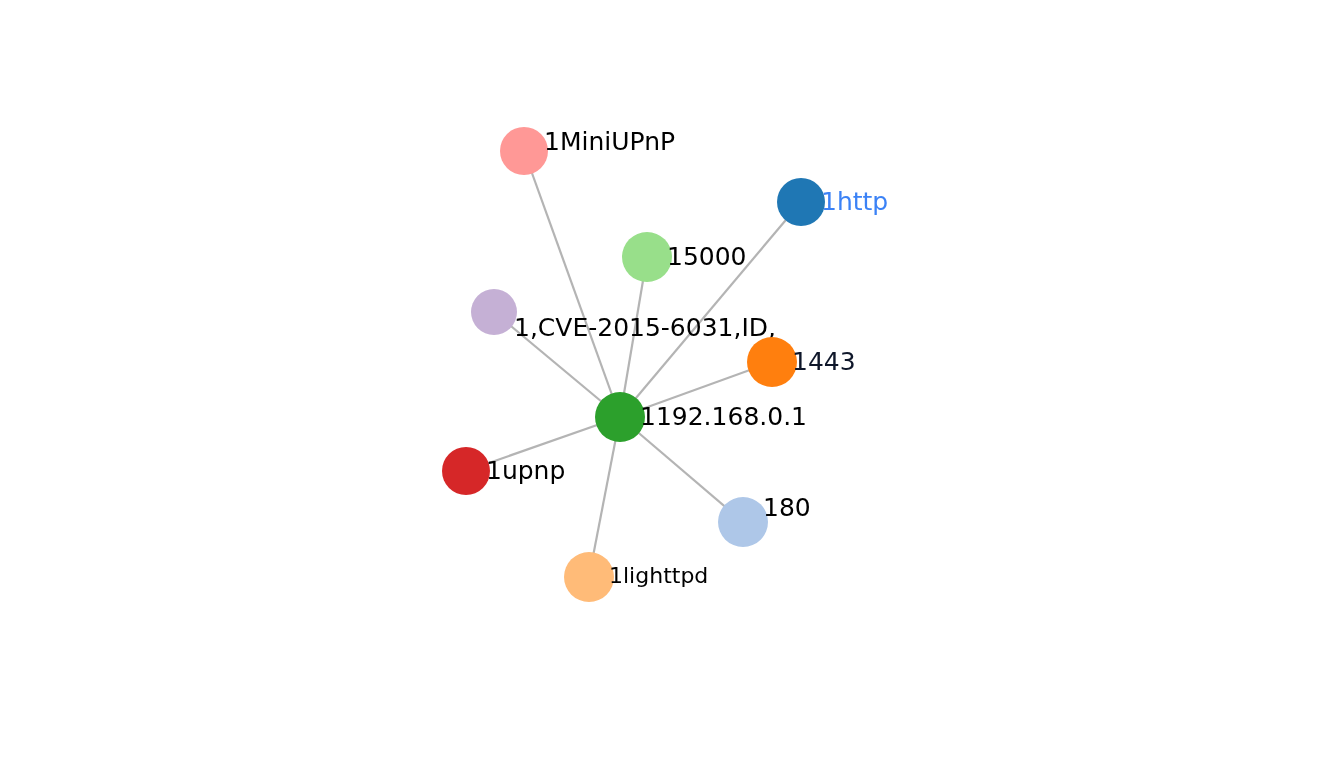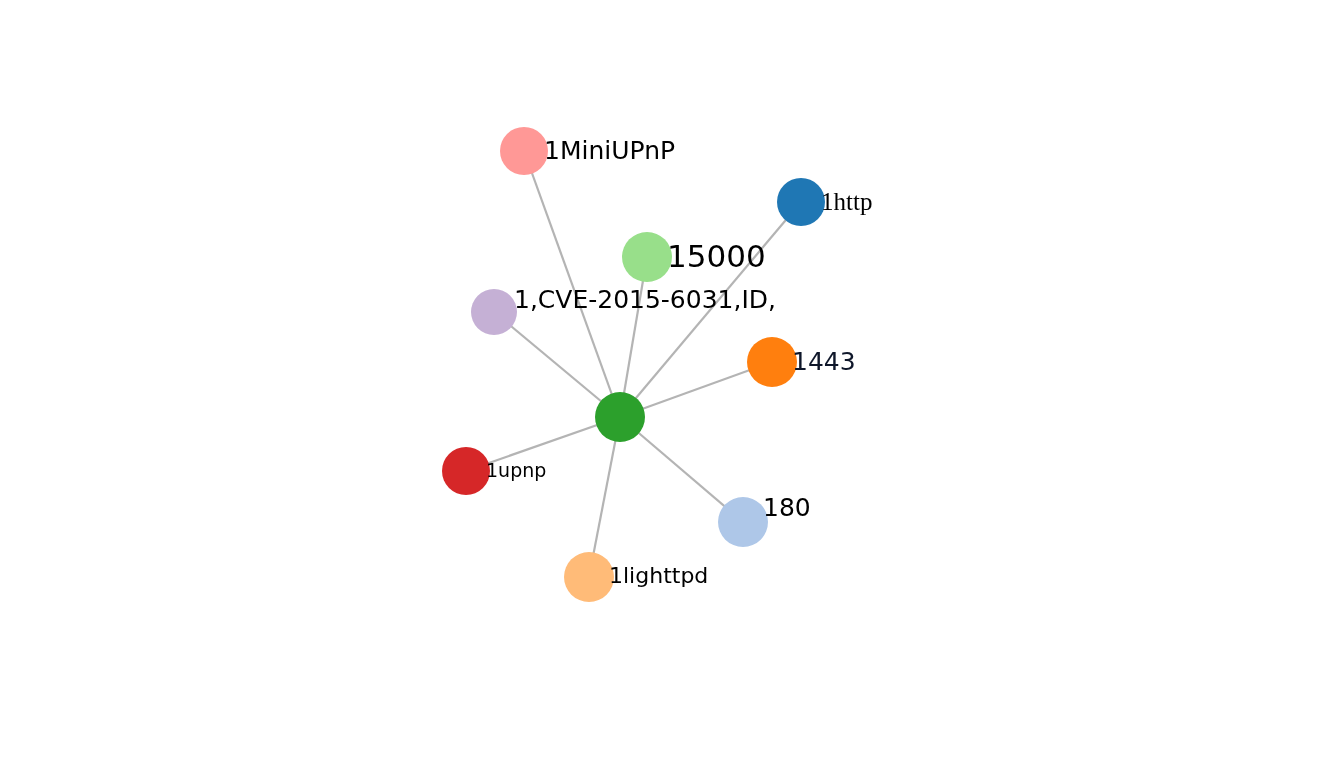--- a/index.html
+++ b/index.html
@@ -47,29 +47,30 @@
       <line x1="620" y1="417" x2="801" y2="202" stroke="#b4b4b4" stroke-width="2.2"></line>
       <line x1="620" y1="417" x2="647" y2="257" stroke="#b4b4b4" stroke-width="2.2"></line>
       <line x1="620" y1="417" x2="494" y2="312" stroke="#b4b4b4" stroke-width="2.2"></line>
       <line x1="620" y1="417" x2="772" y2="362" stroke="#b4b4b4" stroke-width="2.2"></line>
       <line x1="620" y1="417" x2="466" y2="471" stroke="#b4b4b4" stroke-width="2.2"></line>
       <line x1="620" y1="417" x2="743" y2="522" stroke="#b4b4b4" stroke-width="2.2"></line>
       <line x1="620" y1="417" x2="589" y2="577" stroke="#b4b4b4" stroke-width="2.2"></line>
     </svg>
 
 <div class="node-circle" style="left: 620px; top: 417px; width: 50px; height: 50px; background: rgb(44, 160, 44);"></div>
+    <div class="node-label" style="left: 640px; top: 417px; font-size: 25px; color: rgb(0, 0, 0);">1192.168.0.1</div>
     <div class="node-circle" style="left: 524px; top: 151px; width: 48px; height: 48px; background: rgb(255, 152, 150);"></div>
-    <div class="node-label" style="left: 544px; top: 151px; font-size: 25px; color: rgb(0, 0, 0); text-align: center;">1MiniUPnP</div>
+    <div class="node-label" style="left: 544px; top: 142px; font-size: 25px; color: rgb(0, 0, 0); text-align: center;">1MiniUPnP</div>
     <div class="node-circle" style="left: 801px; top: 202px; width: 48px; height: 48px; background: rgb(31, 119, 180);"></div>
-    <div class="node-label" style="left: 821px; top: 202px; font-size: 25px; color: #000000; font-family: Liberation Serif, serif;">1http</div>
+    <div class="node-label" style="left: 821px; top: 202px; font-size: 25px; color: #3b82f6;">1http</div>
     <div class="node-circle" style="left: 647px; top: 257px; width: 50px; height: 50px; background: rgb(152, 223, 138);"></div>
-    <div class="node-label" style="left: 667px; top: 257px; font-size: 31px; color: rgb(0, 0, 0);">15000</div>
+    <div class="node-label" style="left: 667px; top: 257px; font-size: 25px; color: rgb(0, 0, 0);">15000</div>
     <div class="node-circle" style="left: 494px; top: 312px; width: 46px; height: 46px; background: rgb(197, 176, 213);"></div>
-    <div class="node-label" style="left: 514px; top: 300px; font-size: 25px; color: rgb(0, 0, 0);">1,CVE-2015-6031,ID,</div>
+    <div class="node-label" style="left: 514px; top: 328px; font-size: 25px; color: rgb(0, 0, 0);">1,CVE-2015-6031,ID,</div>
     <div class="node-circle" style="left: 772px; top: 362px; width: 50px; height: 50px; background: rgb(255, 127, 14);"></div>
     <div class="node-label" style="left: 792px; top: 362px; font-size: 25px; color: #0f172a;">1443</div>
     <div class="node-circle" style="left: 466px; top: 471px; width: 48px; height: 48px; background: rgb(214, 39, 40);"></div>
-    <div class="node-label" style="left: 486px; top: 471px; font-size: 19px; color: rgb(0, 0, 0);">1upnp</div>
+    <div class="node-label" style="left: 486px; top: 471px; font-size: 25px; color: rgb(0, 0, 0);">1upnp</div>
     <div class="node-circle" style="left: 743px; top: 522px; width: 50px; height: 50px; background: rgb(174, 199, 232);"></div>
     <div class="node-label" style="left: 763px; top: 508px; font-size: 25px; color: rgb(0, 0, 0);">180</div>
     <div class="node-circle" style="left: 589px; top: 577px; width: 50px; height: 50px; background: rgb(255, 187, 120);"></div>
     <div class="node-label" style="left: 609px; top: 577px; font-size: 22px; color: rgb(0, 0, 0);">1lighttpd</div>
   </div>
 
 </body></html>

